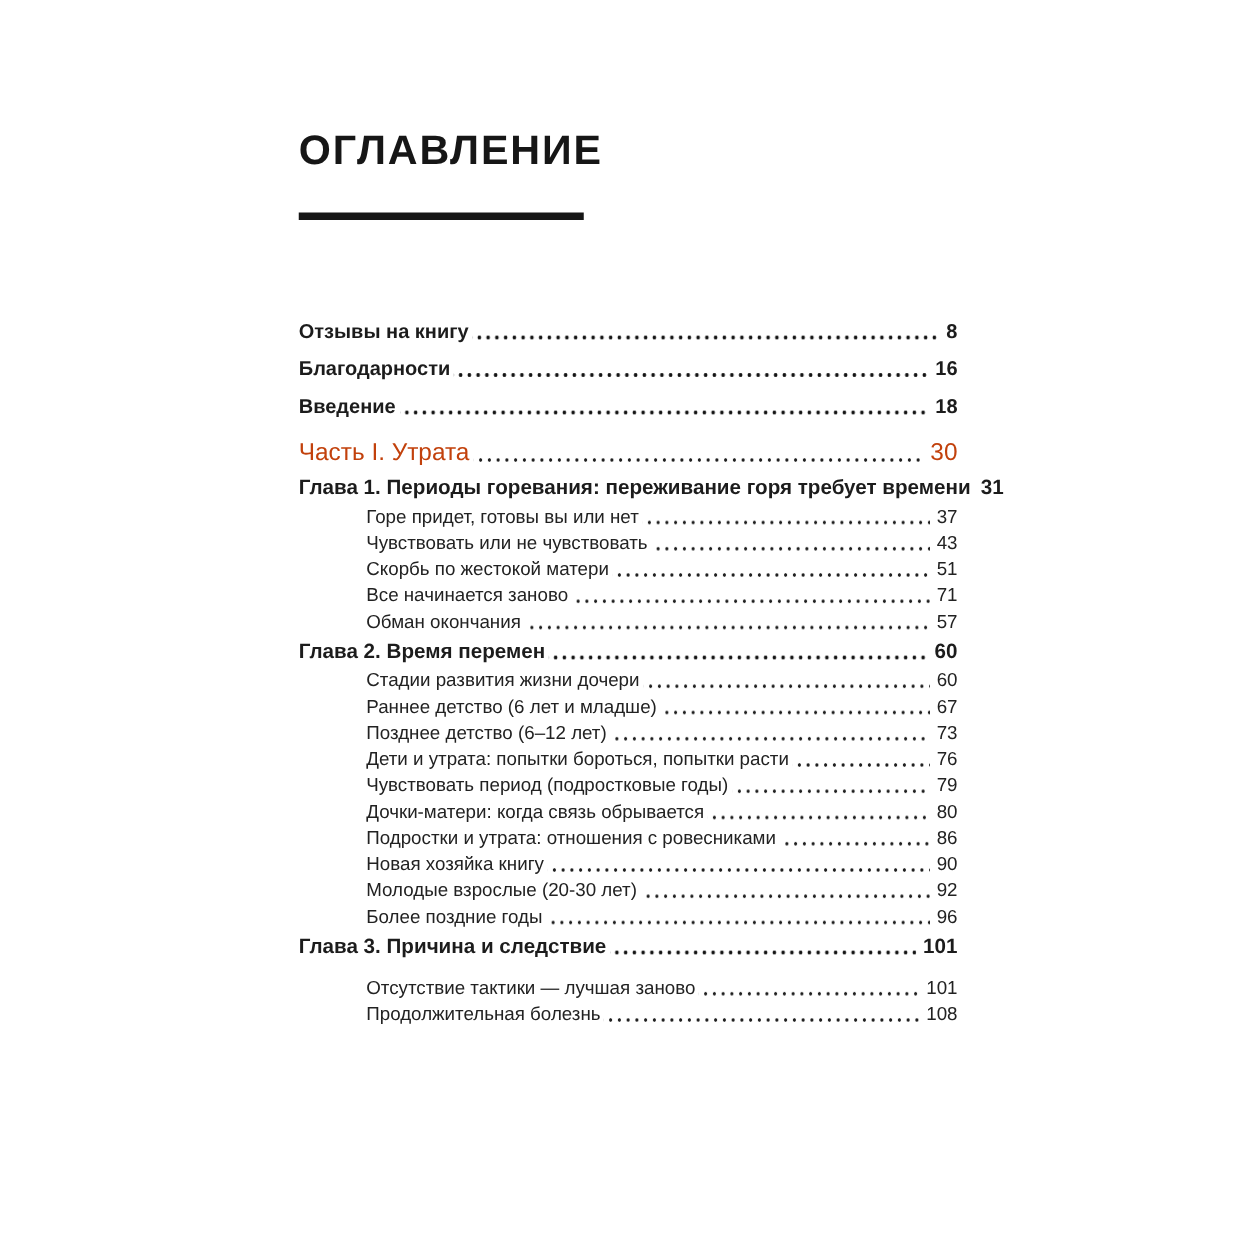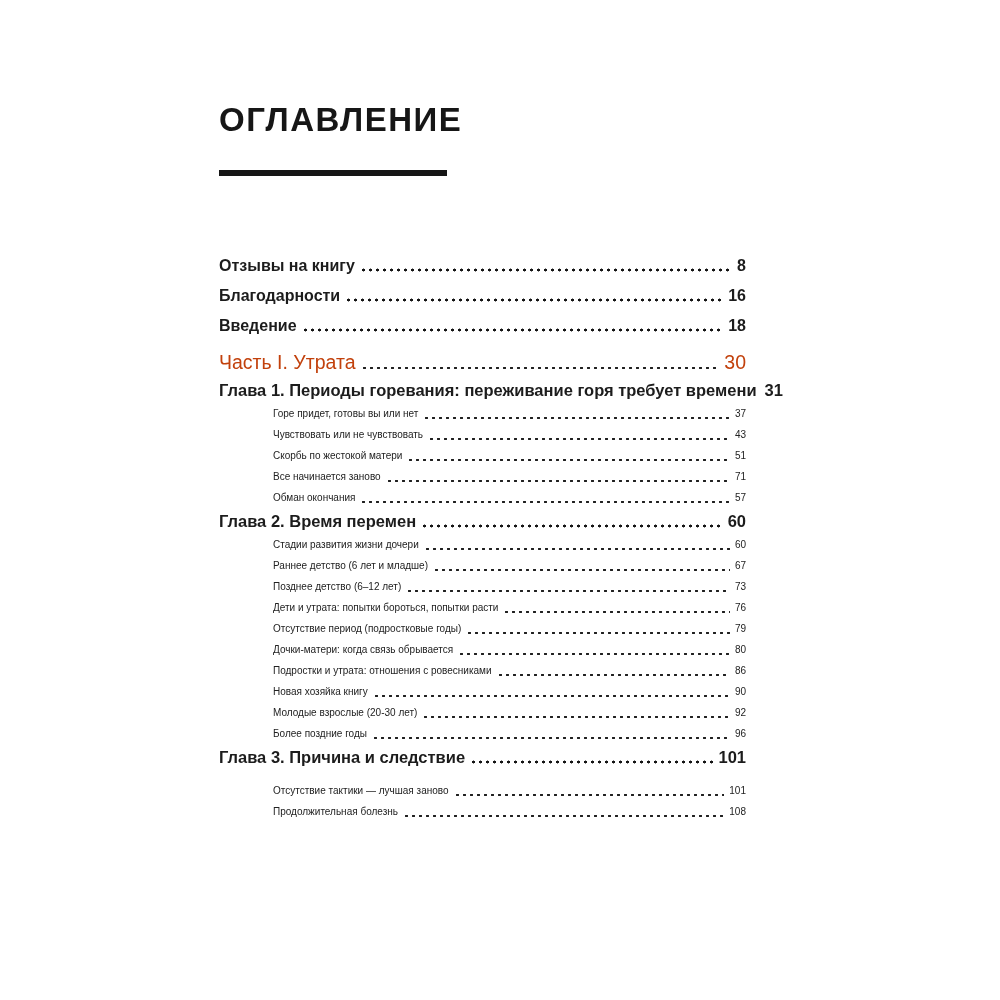--- a/index.html
+++ b/index.html
@@ -11,21 +11,21 @@
     position: relative;
     width: 1000px;
     height: 1000px;
     background: #ffffff;
     font-family: "Liberation Sans", "DejaVu Sans", sans-serif;
     color: #1c1c1c;
     overflow: hidden;
   }
   .content {
     position: absolute;
-    left: 219px;
+    left: 239px;
     top: 98px;
     width: 527px;
   }
   .page-title {
     font-size: 33px;
     font-weight: 700;
     letter-spacing: 1.5px;
     line-height: 44px;
     color: #161616;
     white-space: nowrap;
@@ -77,21 +77,21 @@
     background-position: left 2px bottom 4px;
   }
   .chapter {
     font-size: 16.5px;
     font-weight: 700;
     line-height: 22px;
     margin-top: 2px;
     margin-bottom: 2px;
   }
   .sub {
-    font-size: 10px;
+    font-size: 15px;
     font-weight: 400;
     line-height: 21px;
     padding-left: 54px;
     color: #222222;
   }
   .extra-gap {
     margin-top: 12px;
   }
 </style>
 </head>
@@ -171,21 +171,21 @@
     <span class="t">Позднее детство (6–12 лет)</span>
     <span class="dots"></span>
     <span class="pg">73</span>
   </div>
         <div class="row sub">
     <span class="t">Дети и утрата: попытки бороться, попытки расти</span>
     <span class="dots"></span>
     <span class="pg">76</span>
   </div>
         <div class="row sub">
-    <span class="t">Отсутствие период (подростковые годы)</span>
+    <span class="t">Чувствовать период (подростковые годы)</span>
     <span class="dots"></span>
     <span class="pg">79</span>
   </div>
         <div class="row sub">
     <span class="t">Дочки-матери: когда связь обрывается</span>
     <span class="dots"></span>
     <span class="pg">80</span>
   </div>
         <div class="row sub">
     <span class="t">Подростки и утрата: отношения с ровесниками</span>

